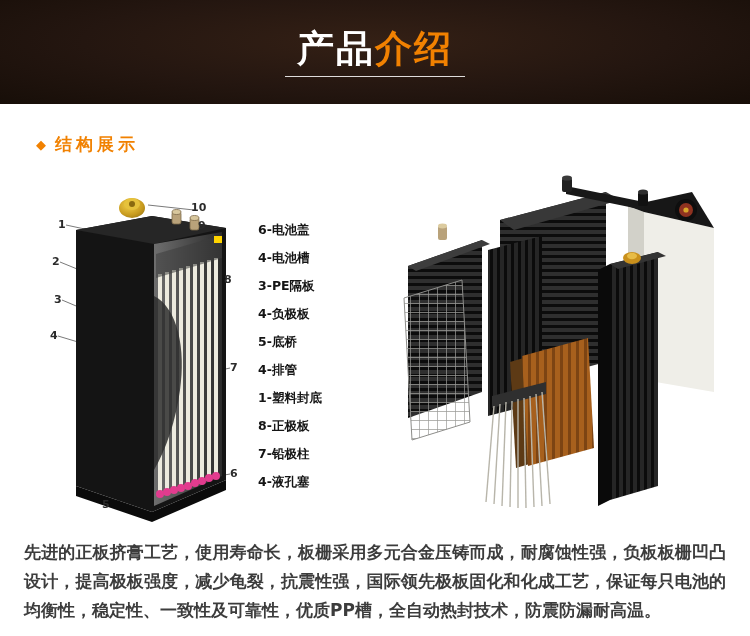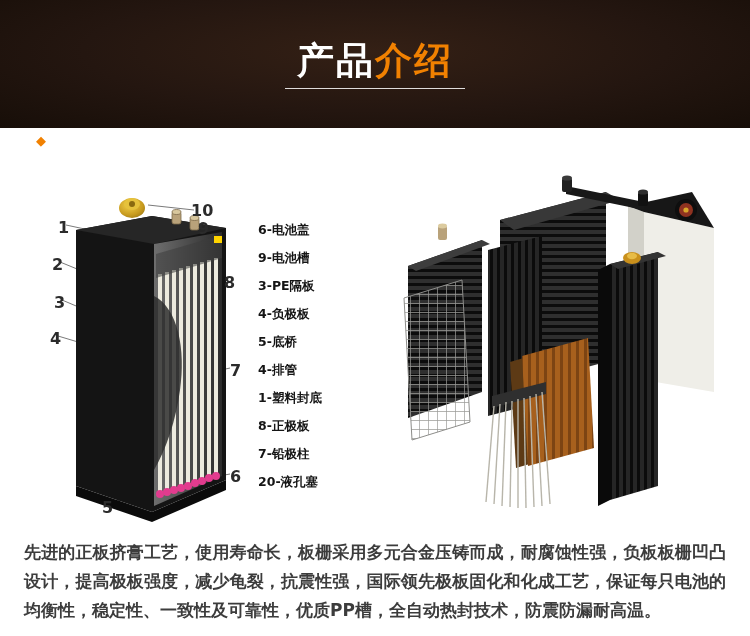--- a/index.html
+++ b/index.html
@@ -1,38 +1,38 @@
 <!DOCTYPE html>
 <html><head>
 <meta charset="utf-8">
 <style>
   * { margin:0; padding:0; box-sizing:border-box; }
   body { background:#fff; font-family:"DejaVu Sans","Liberation Sans",sans-serif; }
   .page { position:relative; width:750px; height:636px; background:#ffffff; overflow:hidden; margin:0 auto; }
 
   
   .hero {
-    position:absolute; left:0; top:0; width:750px; height:128px;
+    position:absolute; left:0; top:0; width:750px; height:104px;
     background: radial-gradient(ellipse at 50% 40%, #342015 0%, #241610 55%, #170e08 100%);
     display:flex; flex-direction:column; align-items:center; justify-content:center;
   }
   .hero-title { font-size:37px; font-weight:bold; letter-spacing:2px; line-height:1.1; margin-top:2px; }
   .hero-title .t-white { color:#ffffff; }
   .hero-title .t-orange { color:#f18101; }
   .hero-sub { font-size:20px; color:#ddd9d4; margin-top:3px; letter-spacing:1px; }
   .hero-underline { width:180px; height:1px; background:#ffffff; opacity:.85; margin-top:7px; }
 
   
   .section-head { position:absolute; left:36px; top:133px; display:flex; align-items:center; color:#f18101; }
   .diamond { font-size:13px; margin-right:9px; }
   .section-title { font-size:17px; font-weight:bold; letter-spacing:4px; }
 
   
   .battery-cutaway { position:absolute; left:36px; top:178px; width:230px; height:350px; }
-  .co { position:absolute; font-size:16px; font-weight:bold; color:#2b2b2b; }
+  .co { position:absolute; font-size:11px; font-weight:bold; color:#2b2b2b; }
 
   
   .legend { position:absolute; left:258px; top:222px; list-style:none; }
   .legend li { font-size:12.5px; color:#151515; font-weight:600; margin-bottom:11px; white-space:nowrap; }
 
   
   .exploded { position:absolute; left:392px; top:150px; width:335px; height:375px; }
 
   
   .desc {
@@ -45,20 +45,21 @@
 
 <div class="page">
 
   <header class="hero">
     <h1 class="hero-title"><span class="t-white">产品</span><span class="t-orange">介绍</span></h1>
     <div class="hero-underline"></div>
   </header>
 
   <div class="section-head">
     <span class="diamond">◆</span>
+    <span class="section-title">结构展示</span>
   </div>
 
   <div class="battery-cutaway">
     <svg viewBox="0 0 230 350" width="230" height="350">
       <defs>
         <linearGradient id="ginterior" x1="0" y1="0" x2="1" y2="0">
           <stop offset="0" stop-color="#6e6e6e"></stop>
           <stop offset="1" stop-color="#2b2b2b"></stop>
         </linearGradient>
         <radialGradient id="gcap" cx="0.4" cy="0.35" r="0.85">
@@ -136,29 +137,29 @@
     <span class="co" style="left:66px;top:320px">5</span>
     <span class="co" style="left:194px;top:289px">6</span>
     <span class="co" style="left:194px;top:183px">7</span>
     <span class="co" style="left:188px;top:95px">8</span>
     <span class="co" style="left:162px;top:41px">9</span>
     <span class="co" style="left:155px;top:23px">10</span>
   </div>
 
   <ul class="legend">
     <li>6-电池盖</li>
-    <li>9-电池槽</li>
+    <li>4-电池槽</li>
     <li>3-PE隔板</li>
     <li>4-负极板</li>
     <li>5-底桥</li>
     <li>4-排管</li>
     <li>1-塑料封底</li>
     <li>8-正极板</li>
     <li>7-铅极柱</li>
-    <li>20-液孔塞</li>
+    <li>4-液孔塞</li>
   </ul>
 
   <div class="exploded">
     <svg viewBox="0 0 335 375" width="335" height="375">
       <defs>
         <pattern id="hfin" width="7" height="7" patternUnits="userSpaceOnUse">
           <rect width="7" height="7" fill="#2f2f2f"></rect>
           <rect width="7" height="3" fill="#0c0c0c"></rect>
         </pattern>
         <pattern id="vfin" width="7" height="7" patternUnits="userSpaceOnUse">

